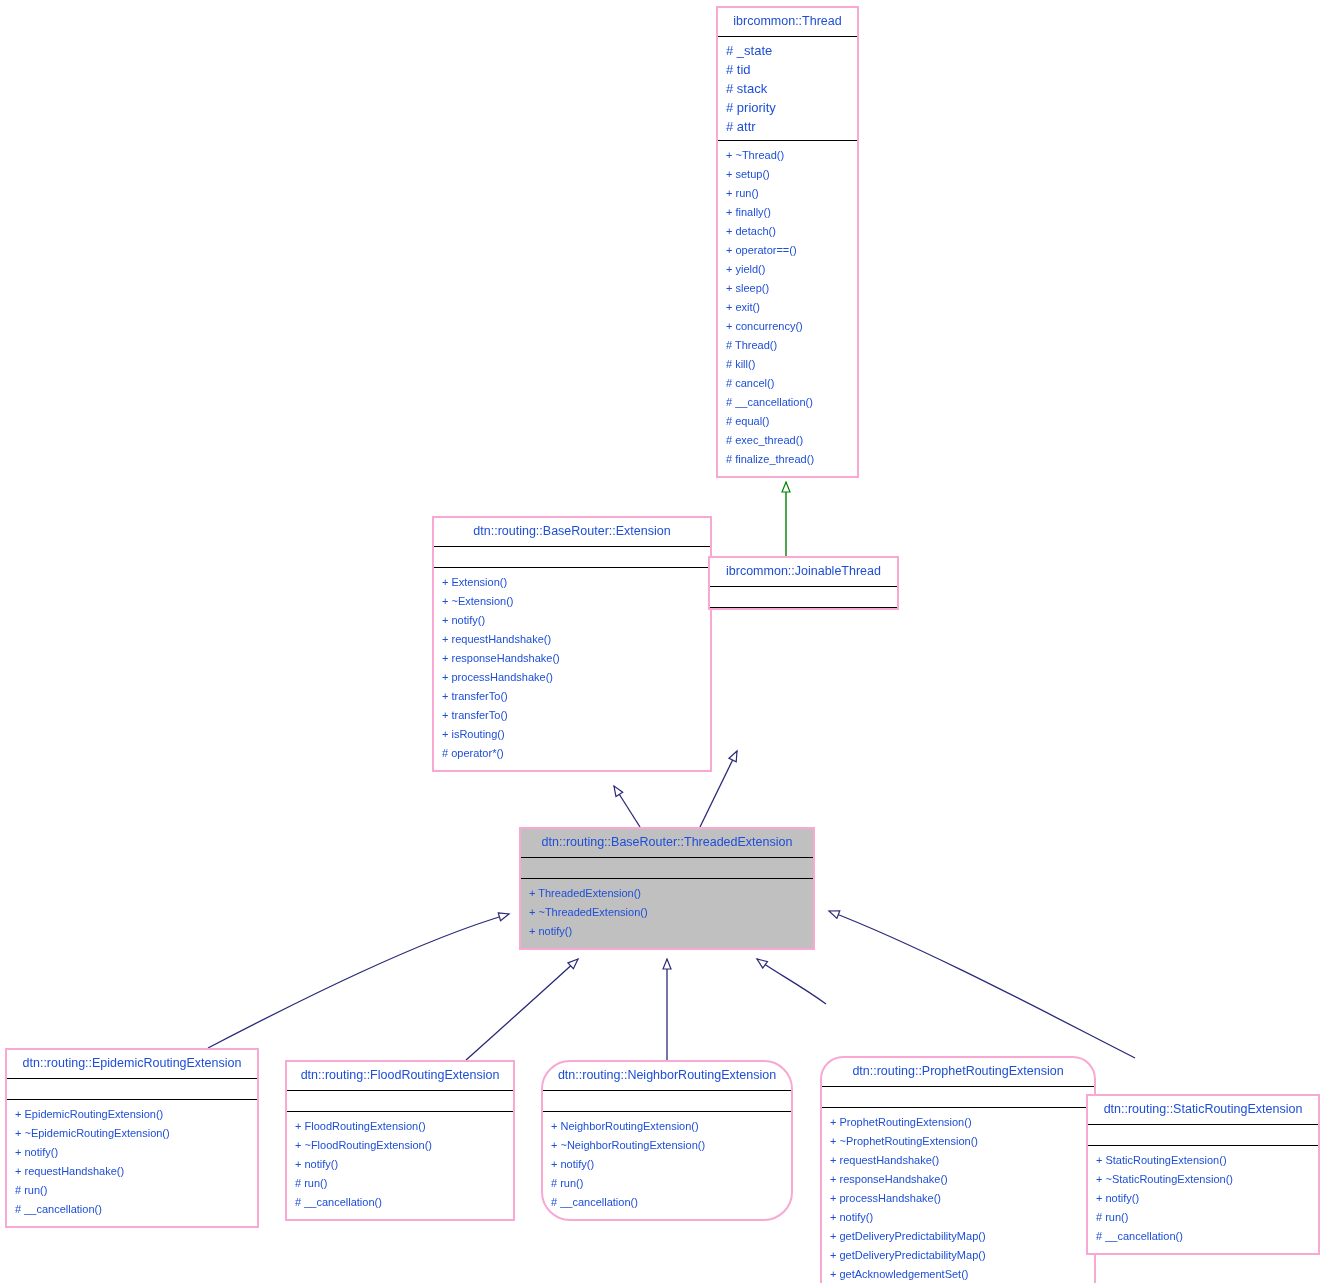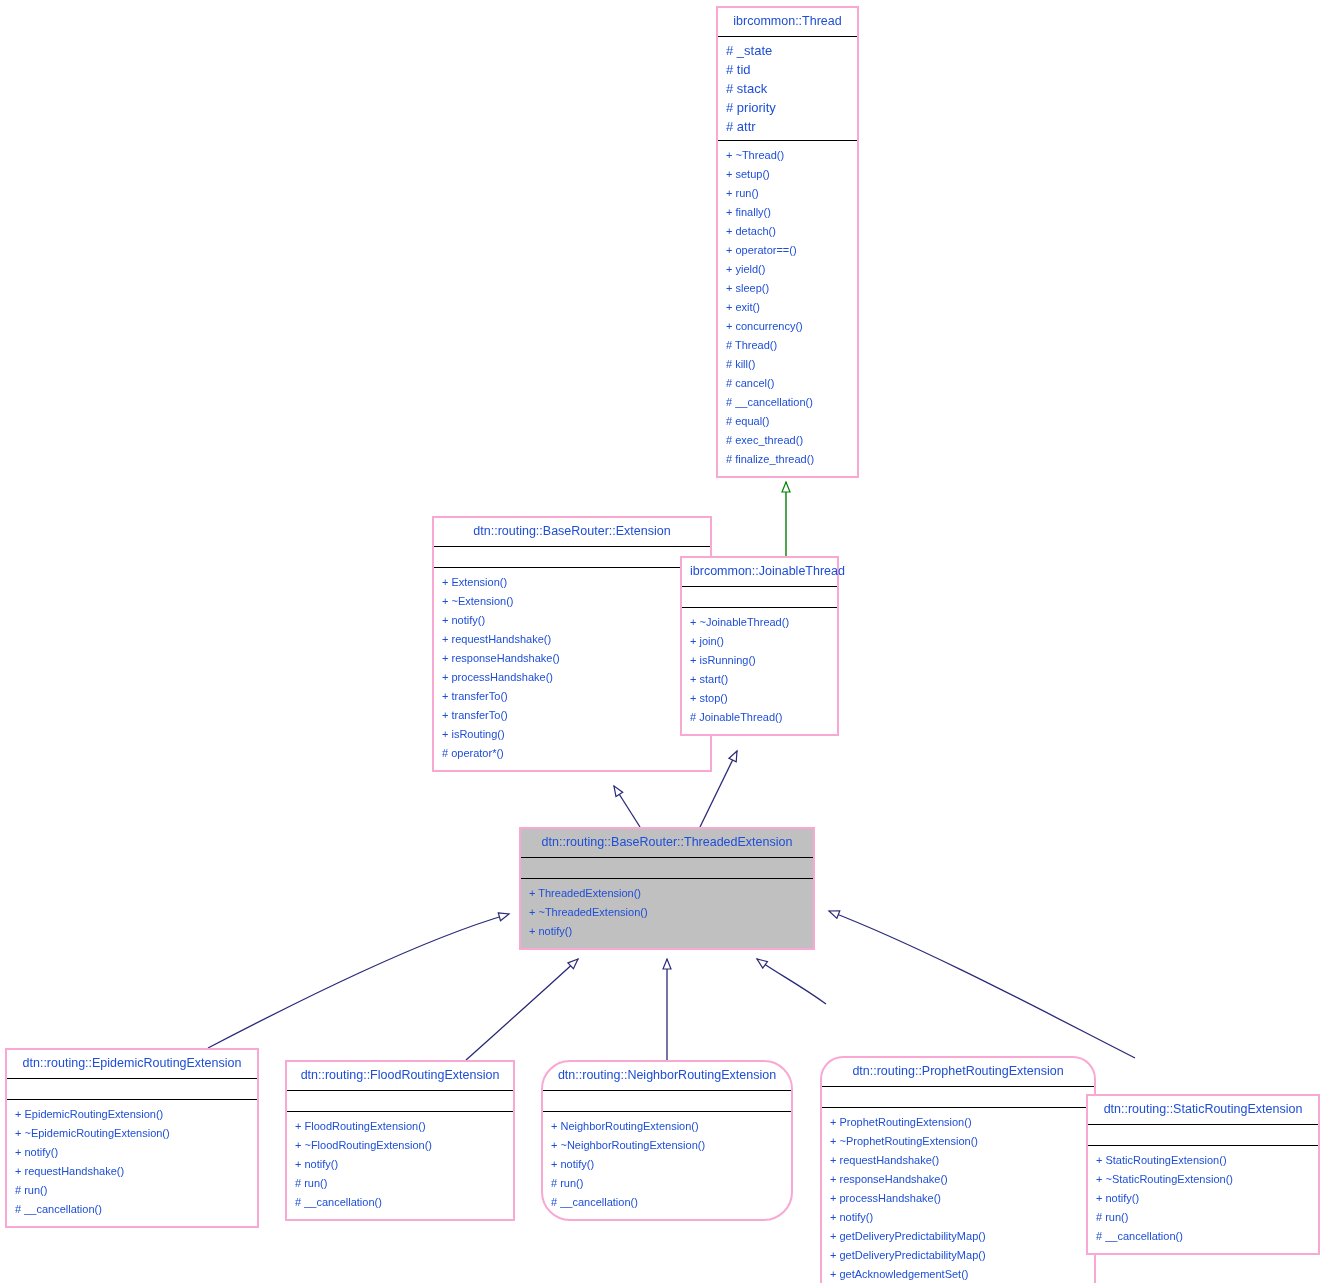--- a/index.html
+++ b/index.html
@@ -154,31 +154,23 @@
         <div class="uml-row">+ requestHandshake()</div>
         <div class="uml-row">+ responseHandshake()</div>
         <div class="uml-row">+ processHandshake()</div>
         <div class="uml-row">+ transferTo()</div>
         <div class="uml-row">+ transferTo()</div>
         <div class="uml-row">+ isRouting()</div>
         <div class="uml-row"># operator*()</div>
       </div>
   </div>
 
-  <div class="uml-class" style="left:680px; top:556px; width:159px;">
+  <div class="uml-class" style="left:708px; top:556px; width:191px;">
     <div class="uml-title">ibrcommon::JoinableThread</div>
     <div class="uml-attrs empty"></div>
-    <div class="uml-ops">
-        <div class="uml-row">+ ~JoinableThread()</div>
-        <div class="uml-row">+ join()</div>
-        <div class="uml-row">+ isRunning()</div>
-        <div class="uml-row">+ start()</div>
-        <div class="uml-row">+ stop()</div>
-        <div class="uml-row"># JoinableThread()</div>
-      </div>
   </div>
 
   <div class="uml-class highlight" style="left:519px; top:827px; width:296px;">
     <div class="uml-title">dtn::routing::BaseRouter::ThreadedExtension</div>
     <div class="uml-attrs empty"></div>
     <div class="uml-ops">
         <div class="uml-row">+ ThreadedExtension()</div>
         <div class="uml-row">+ ~ThreadedExtension()</div>
         <div class="uml-row">+ notify()</div>
       </div>

